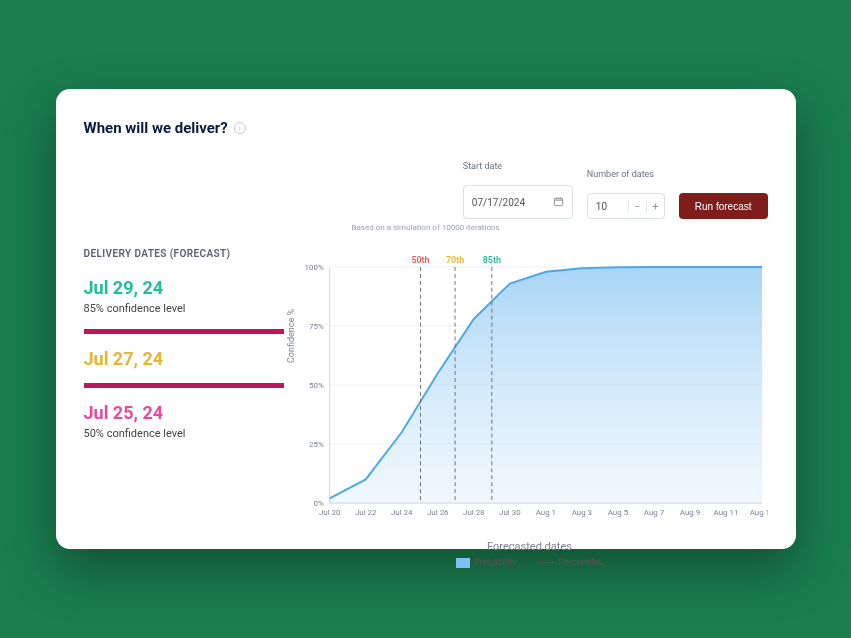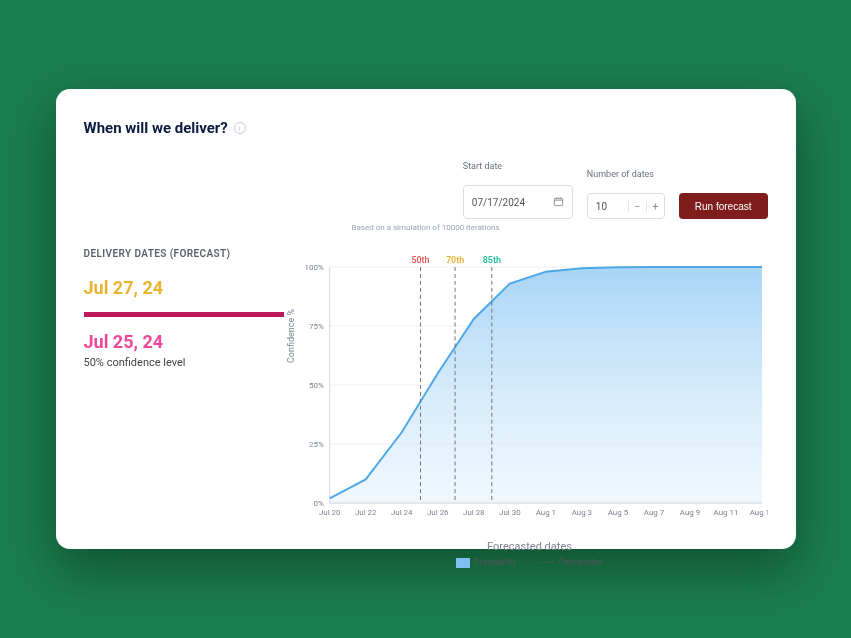--- a/index.html
+++ b/index.html
@@ -103,20 +103,24 @@
     </div>
     <button class="run-btn">Run forecast</button>
   </div>
   <div class="sim-note">Based on a simulation of 10000 iterations</div>
 
   <div class="body-row">
     <div class="forecast-panel">
       <div class="forecast-title">DELIVERY DATES (FORECAST)</div>
       <div id="forecast-list">
           <div class="fblock">
+            <div class="fdate c85">Jul 29, 24</div>
+            <div class="fconf">85% confidence level</div>
+          </div>
+          <div class="fblock">
             <div class="fdate c70">Jul 27, 24</div>
           </div>
           <div class="fblock">
             <div class="fdate c50">Jul 25, 24</div>
             <div class="fconf">50% confidence level</div>
           </div>
         </div>
     </div>
 
     <div class="chart-panel">

